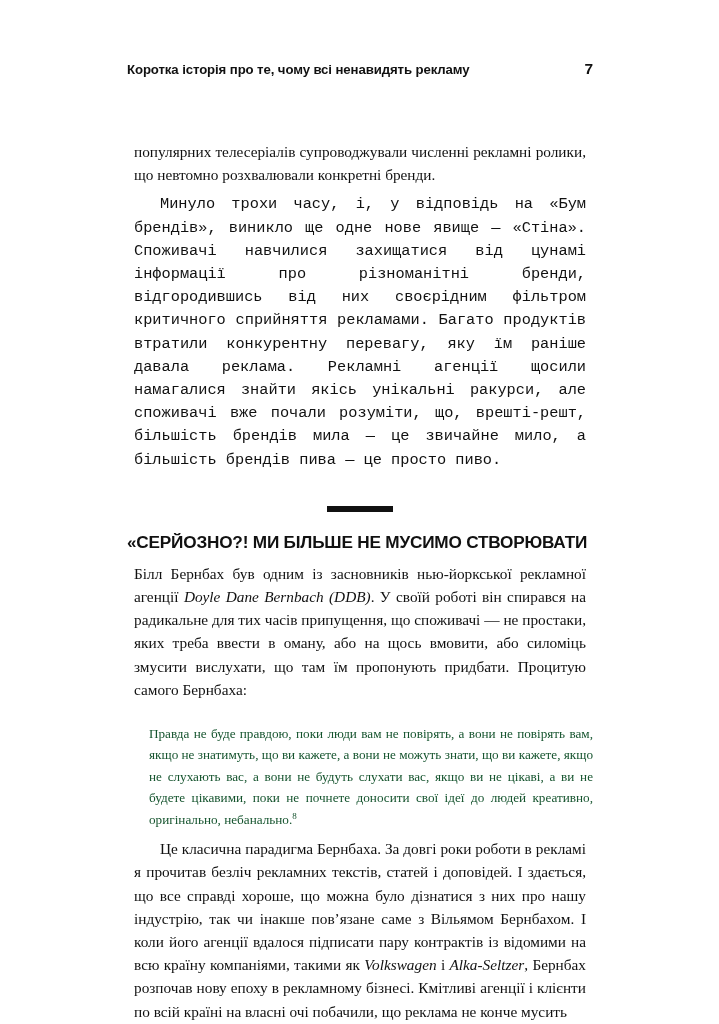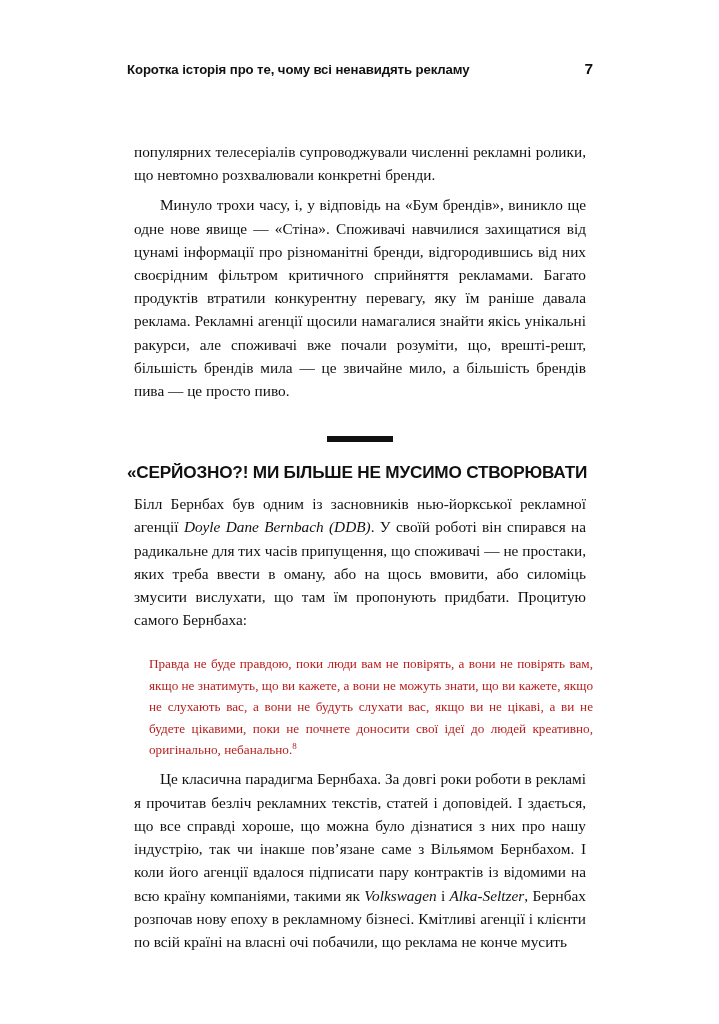--- a/index.html
+++ b/index.html
@@ -82,31 +82,31 @@
 
   .after-head { margin-top: 22px; }
 
   
   blockquote.quote {
     margin: 22px 0 0 0;
     padding: 0 0 0 22px;
     font-size: 13.2px;
     line-height: 21.4px;
     text-align: justify;
-    color: #b91c1c;
+    color: #14532d;
   }
   blockquote.quote p { margin: 0; }
   sup.fn {
     font-size: 9px;
     vertical-align: super;
     line-height: 0;
   }
 
   .post-quote { margin-top: 22px; }
-  p.body + p.body { margin-top: 0; }
+  p.body + p.body { margin-top: 0; font-family: Liberation Mono, monospace; }
 
   i, em { }
 </style>
 </head>
 <body>
 
 <div class="page">
 
   <div class="running-head">
     <span class="rh-title">Коротка історія про те, чому всі ненавидять рекламу</span>

